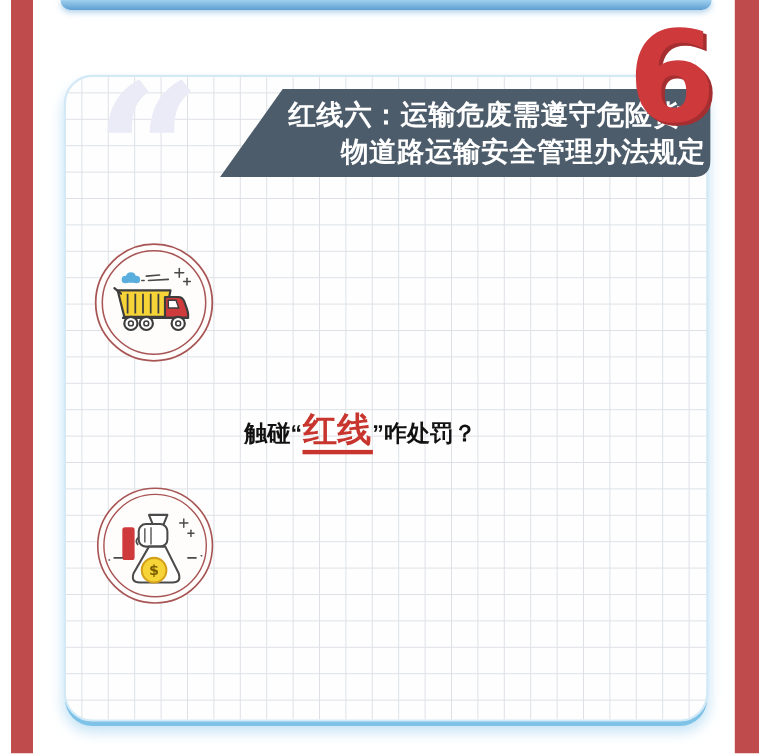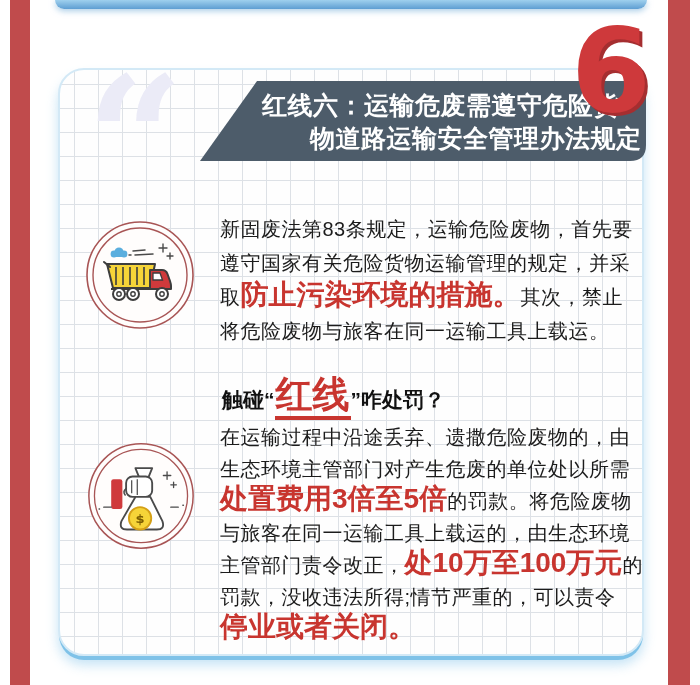--- a/index.html
+++ b/index.html
@@ -43,21 +43,21 @@
   .icon-truck { left:25px; top:150px; }
   .icon-fine  { left:27px; top:372px; }
 
   .para { position:absolute; color:#1c1c1c; font-size:20px; letter-spacing:0.5px; z-index:10; }
   .para-1 { left:160px; top:142px; width:421px; line-height:34px; }
   .para-2 { left:160px; top:352px; width:423px; line-height:31.5px; }
   .red-em { color:#c8352f; font-weight:bold; font-size:28px; line-height:1; letter-spacing:0; }
 
   .question { position:absolute; left:162px; top:300px; z-index:10;
               font-size:21px; font-weight:bold; color:#111111; white-space:nowrap; }
-  .question .hl { color:#c8352f; font-size:37px; font-weight:bold;
+  .question .hl { color:#c8352f; font-size:31px; font-weight:bold;
                   border-bottom:4px solid #c8352f; padding:0 1px 1px; }
 </style>
 </head>
 <body>
 
 <div class="page">
 
   <div class="stripe left"></div>
   <div class="stripe right"></div>
   <div class="top-bar"></div>
@@ -109,21 +109,20 @@
       <g>
         <circle cx="34" cy="74" r="6" fill="#ffffff" stroke="#3d3d3d" stroke-width="2"></circle>
         <circle cx="34" cy="74" r="2.2" fill="none" stroke="#3d3d3d" stroke-width="1.4"></circle>
         <circle cx="48" cy="74" r="6" fill="#ffffff" stroke="#3d3d3d" stroke-width="2"></circle>
         <circle cx="48" cy="74" r="2.2" fill="none" stroke="#3d3d3d" stroke-width="1.4"></circle>
         <circle cx="77" cy="74" r="6" fill="#ffffff" stroke="#3d3d3d" stroke-width="2"></circle>
         <circle cx="77" cy="74" r="2.2" fill="none" stroke="#3d3d3d" stroke-width="1.4"></circle>
       </g>
     </svg>
 
-    <p class="para para-1"><span>新固废法第83条规定，运输危险废物，首先要遵守国家有关危险货物运输管理的规定，并采取</span><span class="red-em">防止污染环境的措施。</span><span>其次，禁止将危险废物与旅客在同一运输工具上载运。</span></p>
 
     <div class="question"><span>触碰“</span><span class="hl">红线</span><span>”咋处罚？</span></div>
 
     <svg class="icon-circle icon-fine" width="108" height="108" viewBox="0 0 116 116">
       <circle cx="58" cy="58" r="56" fill="#fffdfc" stroke="#a85555" stroke-width="1.6"></circle>
       <circle cx="58" cy="58" r="50" fill="#fffdfc" stroke="#a85555" stroke-width="1.4"></circle>
       <rect x="26" y="40" width="12" height="32" rx="2.5" fill="#cf3a3c"></rect>
       <g>
         <path d="M52 28 L70 28 L66 38 L56 38 Z" fill="#ffffff" stroke="#4a4a4a" stroke-width="2" stroke-linejoin="round"></path>
         <rect x="42" y="37" width="28" height="22" rx="7" fill="#ffffff" stroke="#4a4a4a" stroke-width="2"></rect>
@@ -143,19 +142,18 @@
           <line x1="90" y1="46" x2="96" y2="46"></line>
       </g>
       <g stroke="#4a4a4a" stroke-width="1.5" stroke-linecap="round">
         <line x1="18" y1="70" x2="26" y2="70"></line>
           <line x1="13" y1="72" x2="13.5" y2="72"></line>
         <line x1="90" y1="70" x2="98" y2="70"></line>
           <line x1="103" y1="68" x2="103.5" y2="68"></line>
       </g>
     </svg>
 
-    <p class="para para-2"><span>在运输过程中沿途丢弃、遗撒危险废物的，由生态环境主管部门对产生危废的单位处以所需</span><span class="red-em">处置费用3倍至5倍</span><span>的罚款。将危险废物与旅客在同一运输工具上载运的，由生态环境主管部门责令改正，</span><span class="red-em">处10万至100万元</span><span>的罚款，没收违法所得;情节严重的，可以责令</span><span class="red-em">停业或者关闭。</span></p>
 
   </div>
 
   <div class="big-num">6</div>
 
 </div>
 
 </body></html>

